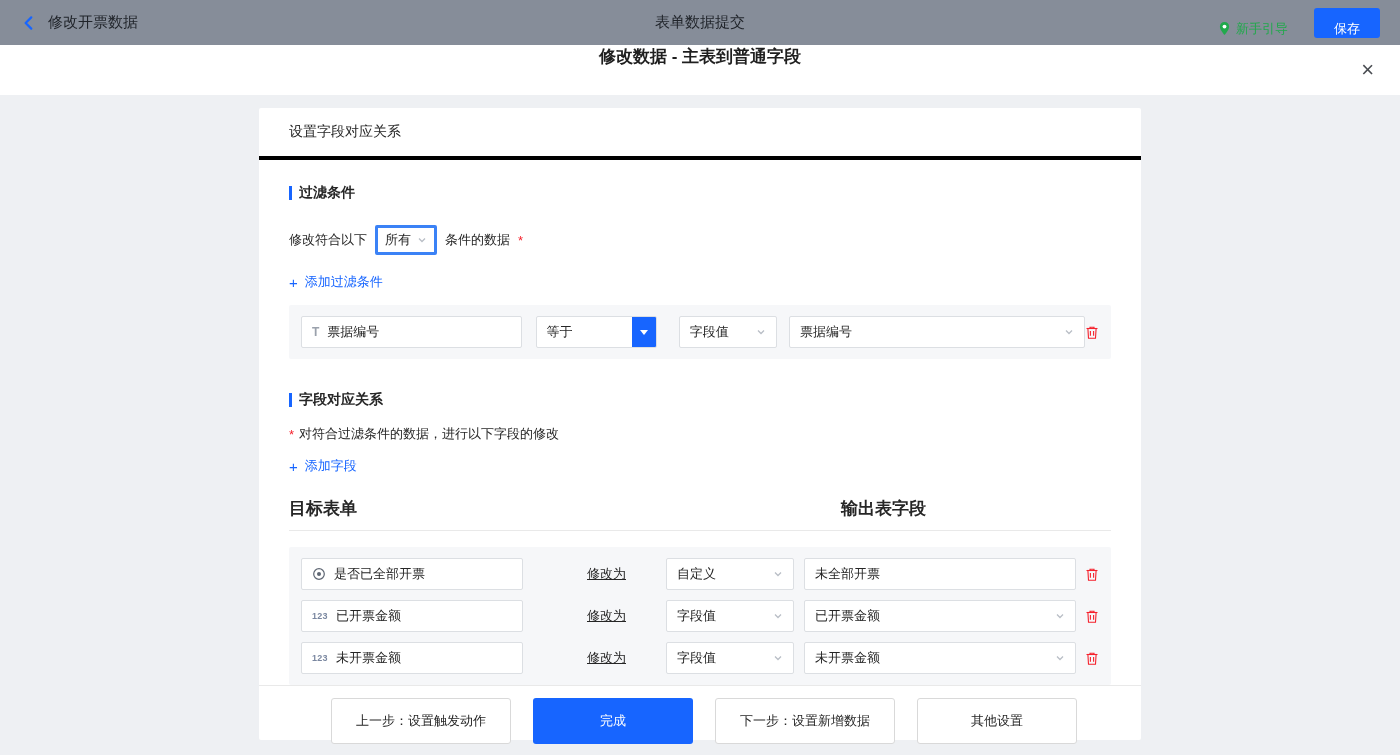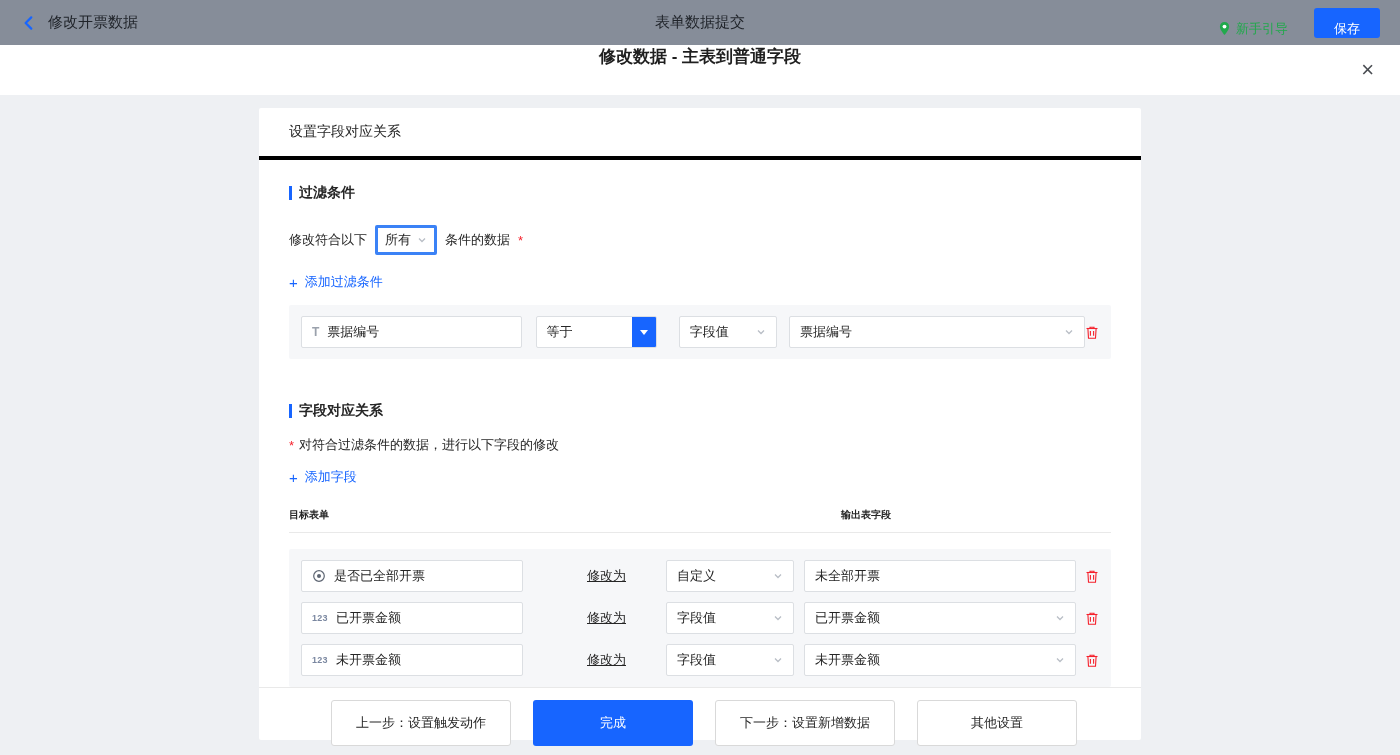--- a/index.html
+++ b/index.html
@@ -73,21 +73,21 @@
   .vtype { width:99px; margin-left:22px; }
   .vfield { width:298px; margin-left:12px; }
   .trash { margin-left:auto; display:flex; align-items:center; cursor:pointer; }
 
   .field-type-icon { font-size:12px; color:#9aa1ac; font-weight:600; }
   .num-icon { font-size:9px; color:#7a87a0; font-weight:700; letter-spacing:.3px; }
 
   .desc-line { margin-top:16px; display:flex; align-items:center; gap:5px;
     font-size:13px; color:#262626; }
 
-  .cols { margin-top:22px; display:flex; font-size:10px; font-weight:700;
+  .cols { margin-top:22px; display:flex; font-size:17px; font-weight:700;
     color:#262626; padding-bottom:10px; border-bottom:1px solid #e9e9e9; }
   .col-target { width:552px; }
 
   .map-field { width:222px; gap:8px; }
   .modify-label { margin-left:64px; width:39px; font-size:13px; color:#262626;text-decoration:underline; }
   .mtype { width:128px; margin-left:40px; }
   .mvalue { width:272px; margin-left:10px; }
 
   
   .card-footer { border-top:1px solid #e9e9e9; padding:12px 0; display:flex;
@@ -191,21 +191,21 @@
             <svg width="14" height="15" viewBox="0 0 14 15" fill="none" stroke="#f5222d" stroke-width="1.1">
               <path d="M1.5 3.5h11"></path>
                 <path d="M5 3.5V2.2h4v1.3"></path>
               <path d="M2.9 3.5l.6 9.7h7l.6-9.7"></path>
               <path d="M5.4 6v4.7M8.6 6v4.7"></path>
             </svg>
           </span>
         </div>
       </div>
 
-      <div class="section-title" style="margin-top:43px;gap:7px;">
+      <div class="section-title" style="margin-top:32px;gap:7px;">
         <span class="section-bar"></span>
         <span>字段对应关系</span>
       </div>
 
       <div class="desc-line">
         <span class="req">*</span>
         <span>对符合过滤条件的数据，进行以下字段的修改</span>
       </div>
 
       <div class="add-link" style="margin-top:14px;">

